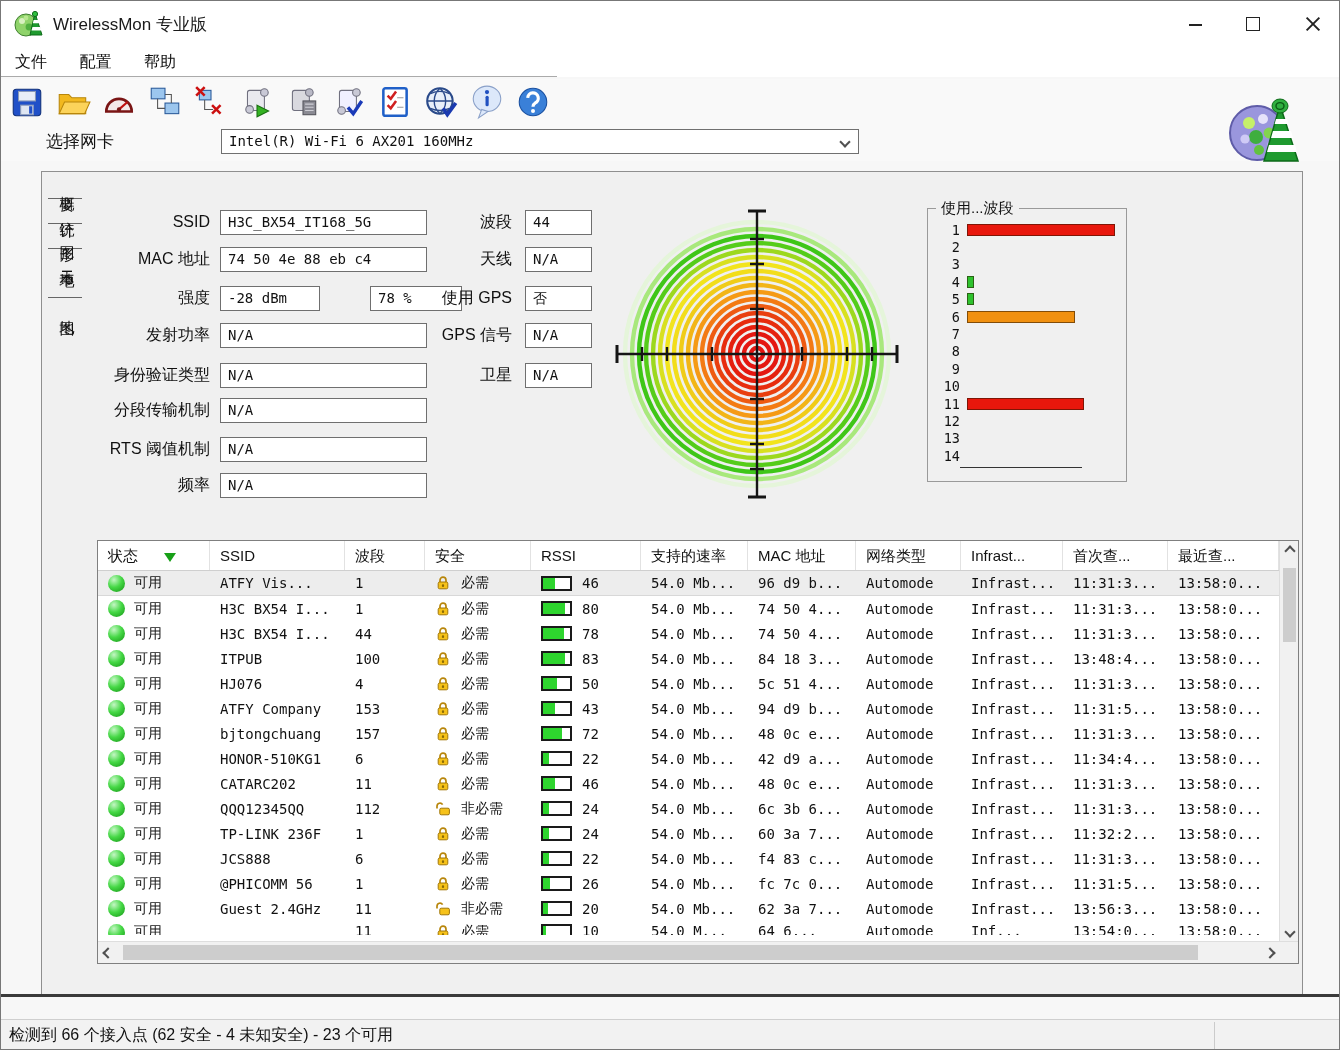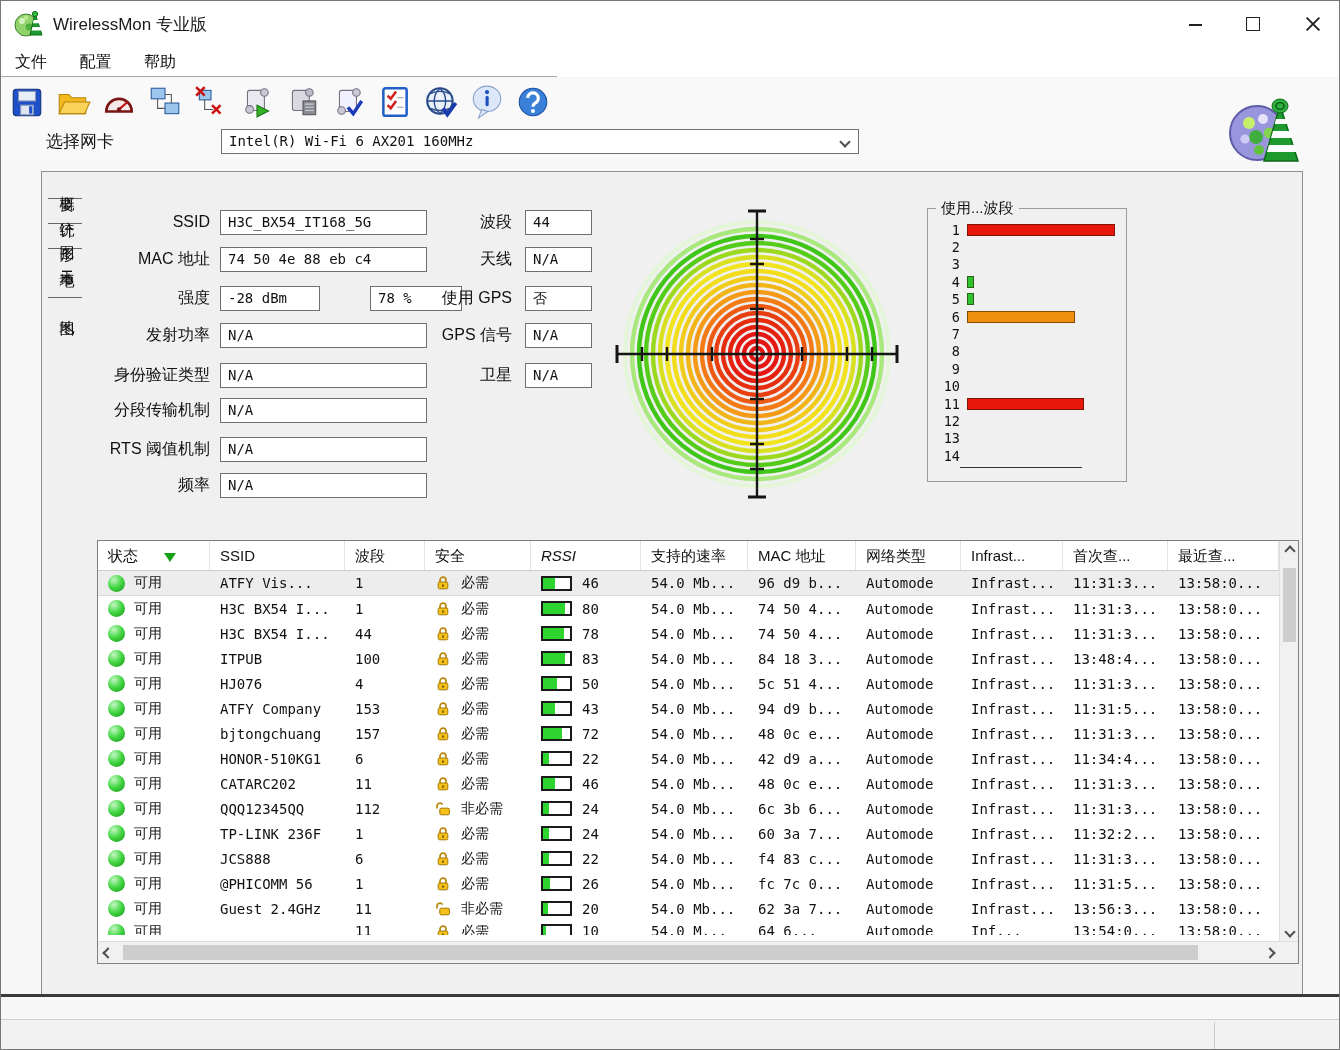--- a/index.html
+++ b/index.html
@@ -361,21 +361,21 @@
         </div>
       <div class="chbaseline"></div>
     </div>
 
     <div class="aptable">
       <div class="thead" id="thead">
           <div class="th" style="width: 112px;"><span>状态</span><span class="sorttri"></span></div>
           <div class="th" style="width: 135px;"><span>SSID</span></div>
           <div class="th" style="width: 80px;"><span>波段</span></div>
           <div class="th" style="width: 106px;"><span>安全</span></div>
-          <div class="th" style="width: 110px; font-style: italic;"><span>RSSI</span></div>
+          <div class="th" style="width: 110px;"><span>RSSI</span></div>
           <div class="th" style="width: 107px;"><span>支持的速率</span></div>
           <div class="th" style="width: 108px;"><span>MAC 地址</span></div>
           <div class="th" style="width: 105px;"><span>网络类型</span></div>
           <div class="th" style="width: 102px;"><span>Infrast...</span></div>
           <div class="th" style="width: 105px;"><span>首次查...</span></div>
           <div class="th" style="width: 111px;"><span>最近查...</span></div>
         </div>
       <div class="tbody" id="tbody">
           <div class="trow sel">
             <div class="tcell" style="width: 112px;">
@@ -814,16 +814,17 @@
             <span class="chev right"></span>
           </div>
       </div>
     </div>
 
   </div>
 
   <div class="bottomline"></div>
 
   <div class="statusbar">
+    <span class="statustext">检测到 66 个接入点 (62 安全 - 4 未知安全) - 23 个可用</span>
     <div class="statussep"></div>
   </div>
 
 </div>
 
 </body></html>

